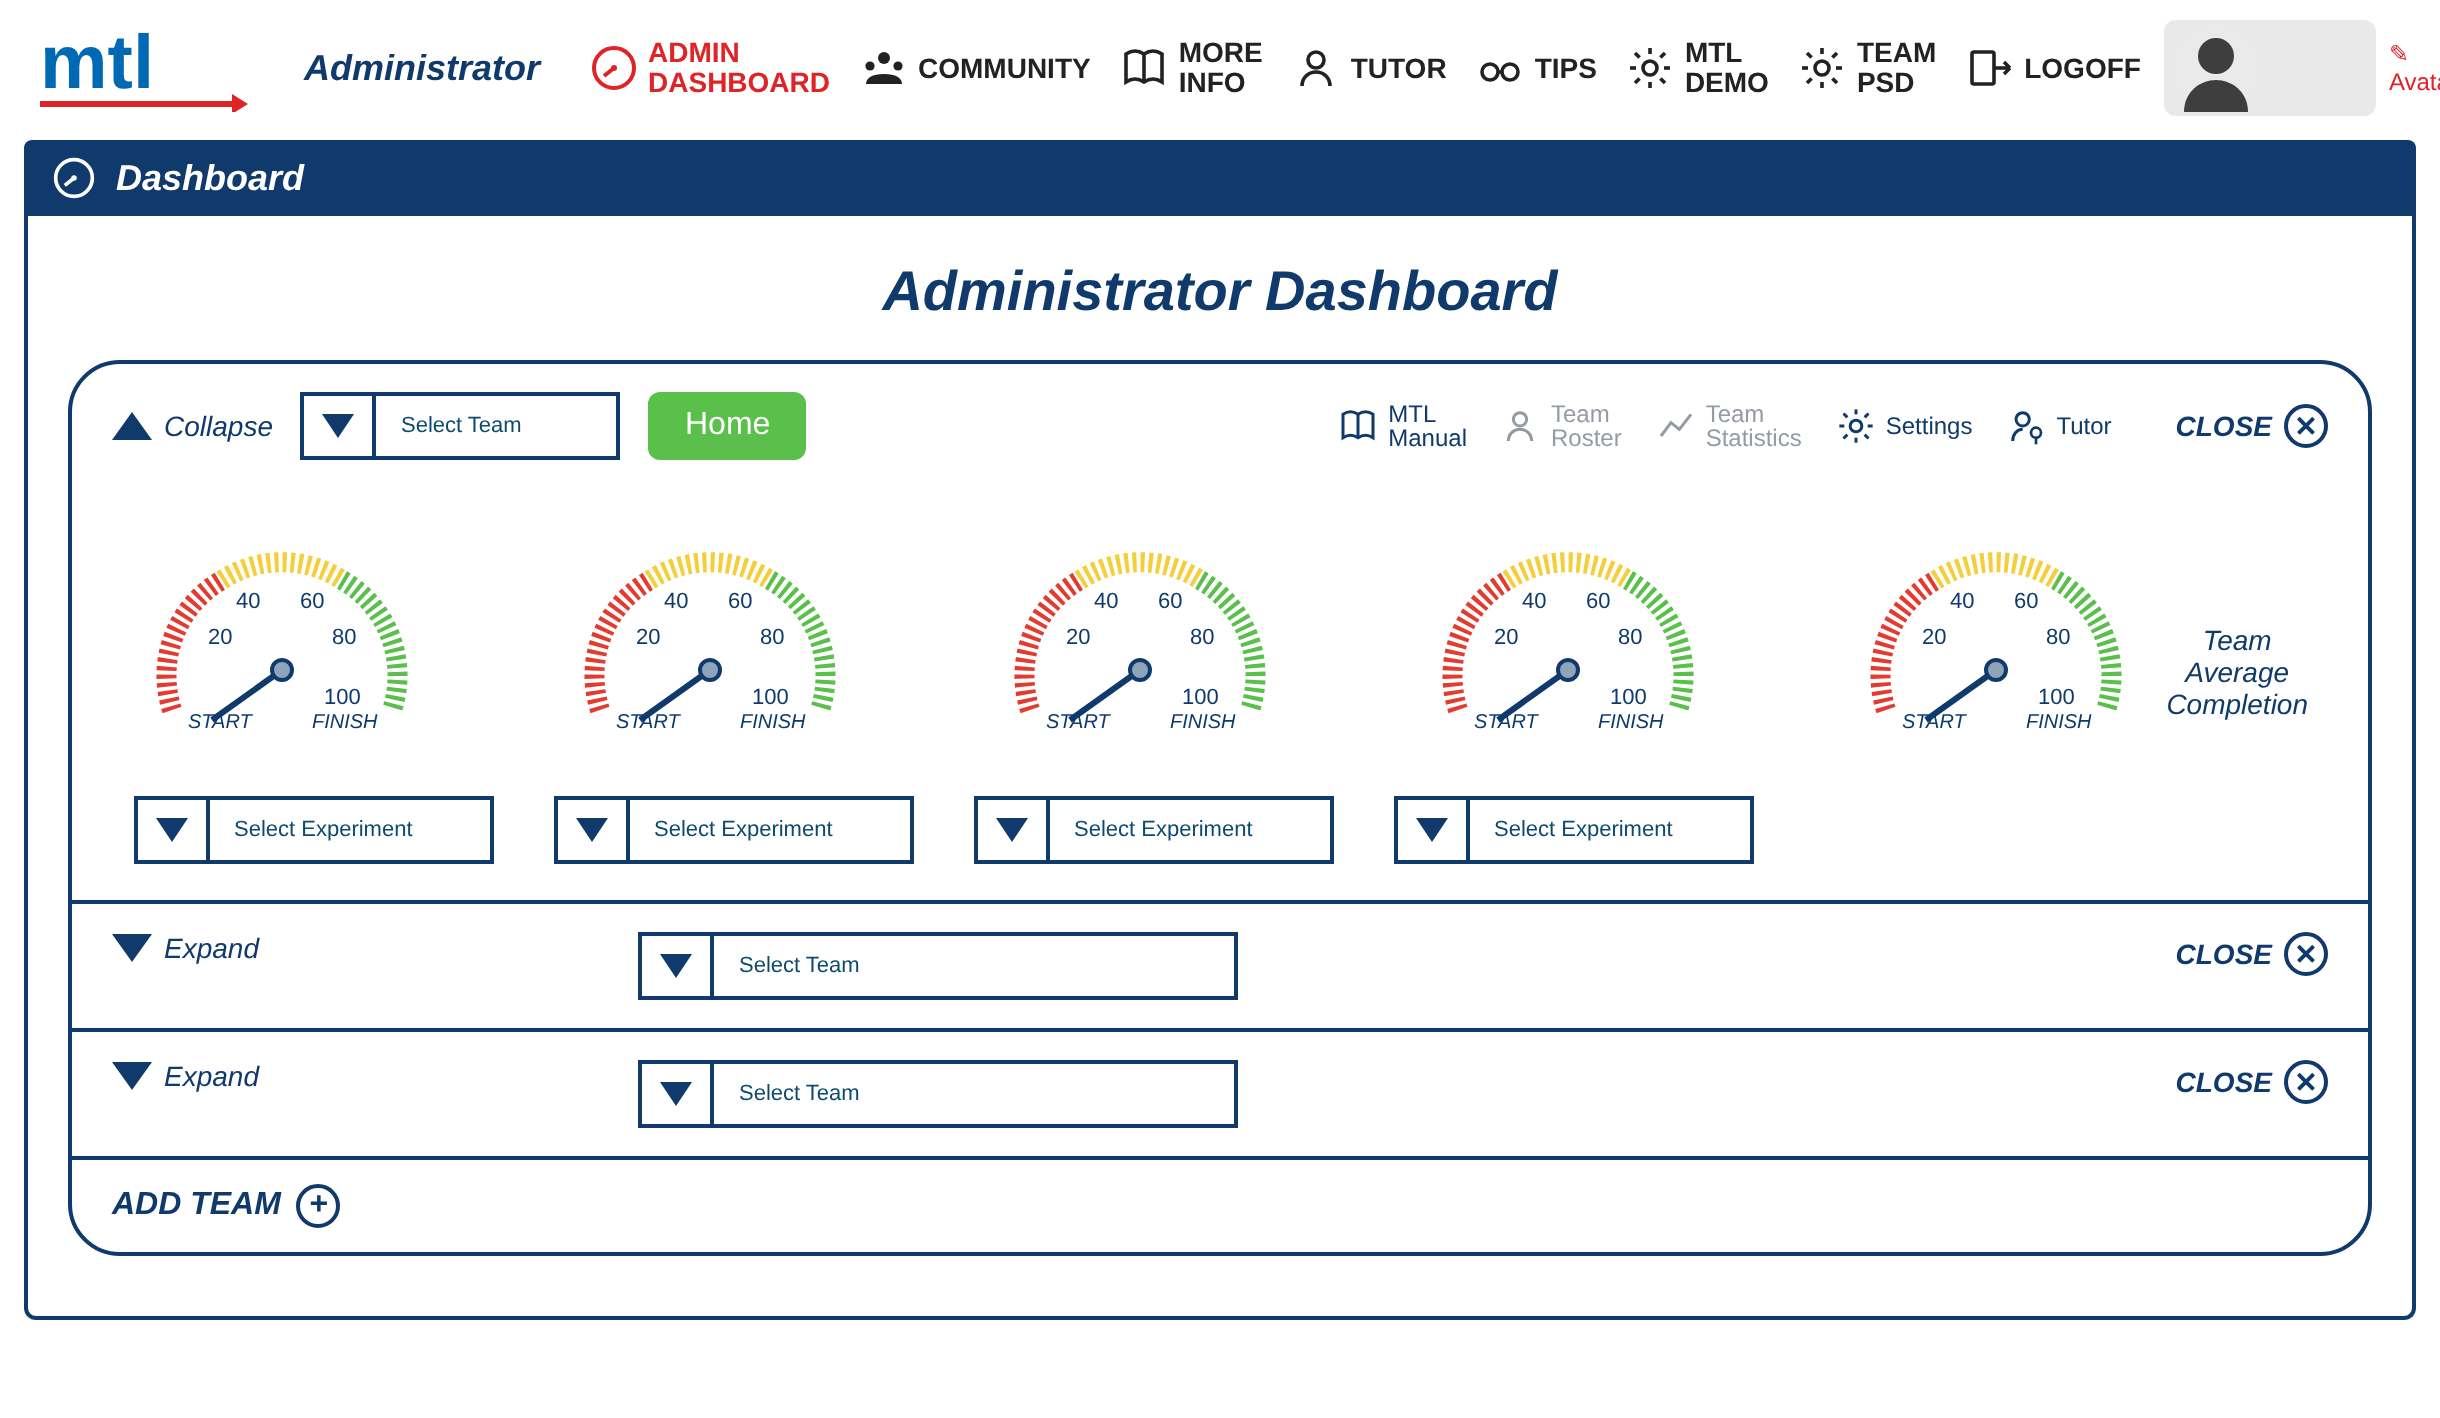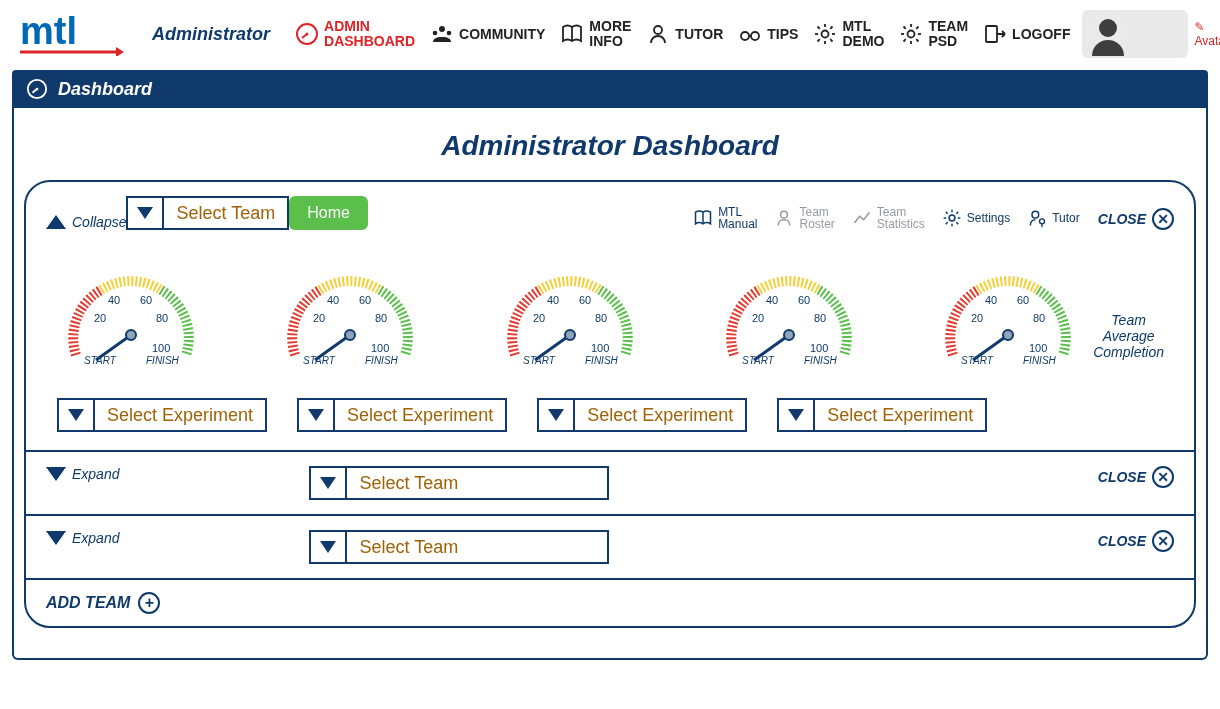--- a/index.html
+++ b/index.html
@@ -23,32 +23,32 @@
   .nav-item .ni-icon{width:26px;height:26px;display:flex;align-items:center;justify-content:center}
   .nav-item .ni-text{display:flex;flex-direction:column;line-height:1.05;font-weight:600;font-size:14px}
   .nav-item.active{color:var(--red)}
   .avatar-block{display:flex;align-items:center;gap:6px;margin-left:auto}
   .avatar-wrap{background:#e9e9e9;border-radius:6px;padding:2px 10px 2px 4px;display:flex;align-items:center;gap:8px}
   .avatar-edit{font-size:12px;color:var(--red);cursor:pointer}
   
   .dash-header{background:var(--navy);color:#fff;display:flex;align-items:center;gap:10px;padding:8px 14px;border-radius:4px 4px 0 0;margin:6px 12px 0 12px}
   .dash-header .dh-title{font-style:italic;font-size:18px;font-weight:600}
   
-  .panel{margin:0 12px 14px 12px;border:2px solid var(--panel-border);border-top:none;border-radius:0 0 6px 6px;padding:18px 10px}
+  .panel{margin:0 12px 14px 12px;border:2px solid var(--panel-border);border-top:none;border-radius:0 0 6px 6px;padding:18px 20px}
   .page-title{text-align:center;color:var(--navy);font-style:italic;font-size:28px;font-weight:600;margin:4px 0 18px}
   
   .team-block{border:2px solid var(--panel-border);border-radius:26px;padding:14px 20px;margin-bottom:12px}
-  .tb-head{display:flex;align-items:flex-end;flex-wrap:wrap}
+  .tb-head{display:flex;align-items:center;gap:14px;flex-wrap:wrap}
   .collapse-btn{display:flex;align-items:center;gap:6px;cursor:pointer;color:var(--navy);font-style:italic;font-size:14px}
   .tri-up{width:0;height:0;border-left:10px solid transparent;border-right:10px solid transparent;border-bottom:14px solid var(--navy)}
   .tri-down{width:0;height:0;border-left:10px solid transparent;border-right:10px solid transparent;border-top:14px solid var(--navy)}
   .dropdown{display:flex;border:2px solid var(--navy);height:34px;min-width:160px;cursor:pointer;background:#fff}
   .dropdown .dd-arrow{width:36px;display:flex;align-items:center;justify-content:center;border-right:2px solid var(--navy)}
   .dropdown .dd-arrow .tri-down{border-left-width:8px;border-right-width:8px;border-top-width:12px}
-  .dropdown .dd-label{display:flex;align-items:center;padding:0 12px;font-size:18px;color:#a16207}
+  .dropdown .dd-label{display:flex;align-items:center;padding:0 12px;font-size:11px;color:#0c4a6e}
   .home-btn{background:var(--green);color:#fff;border:none;border-radius:6px;padding:8px 18px;font-size:16px;cursor:pointer}
   .tb-tools{margin-left:auto;display:flex;align-items:center;gap:16px}
   .tool{display:flex;align-items:center;gap:4px;color:var(--navy);cursor:pointer}
   .tool.disabled{color:var(--gray);cursor:default}
   .tool .t-icon{width:22px;height:22px;display:flex;align-items:center;justify-content:center}
   .tool .t-text{display:flex;flex-direction:column;line-height:1.0;font-size:12px}
   .close-btn{display:flex;align-items:center;gap:6px;font-style:italic;font-weight:600;color:var(--navy);cursor:pointer;font-size:14px}
   .close-x{width:22px;height:22px;border:2.5px solid var(--navy);border-radius:50%;display:flex;align-items:center;justify-content:center;font-weight:700;font-size:14px;font-style:normal}
   
   .gauges{display:flex;justify-content:space-between;gap:10px;margin:30px 10px 8px}

